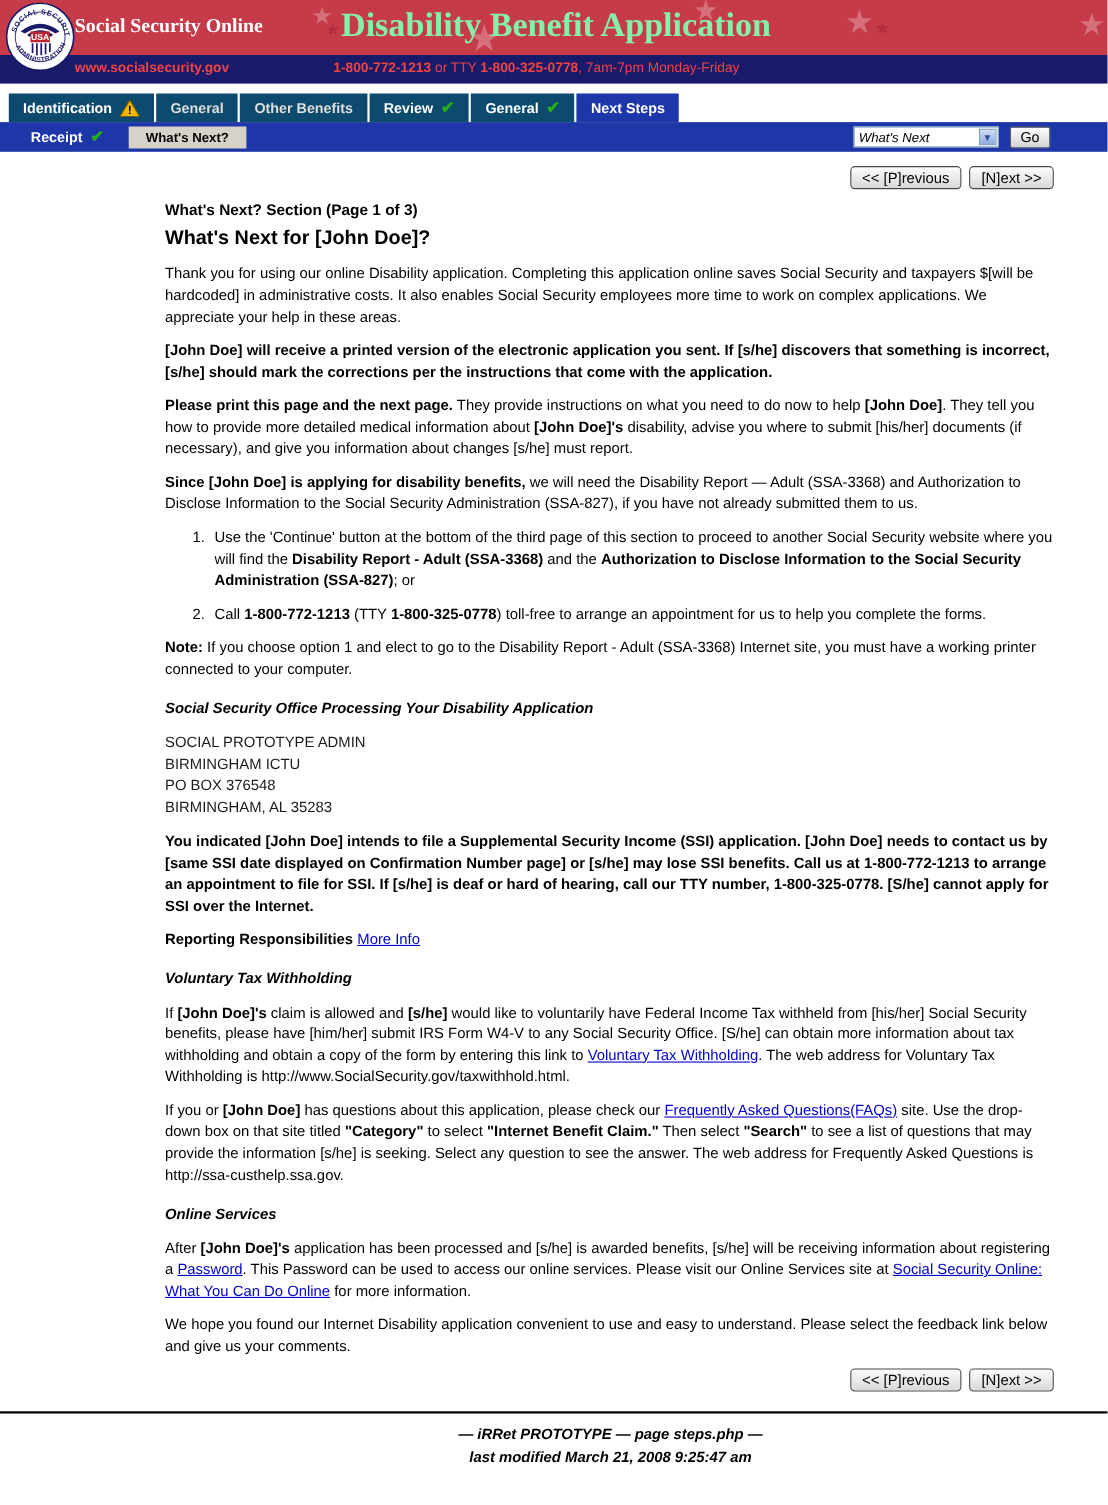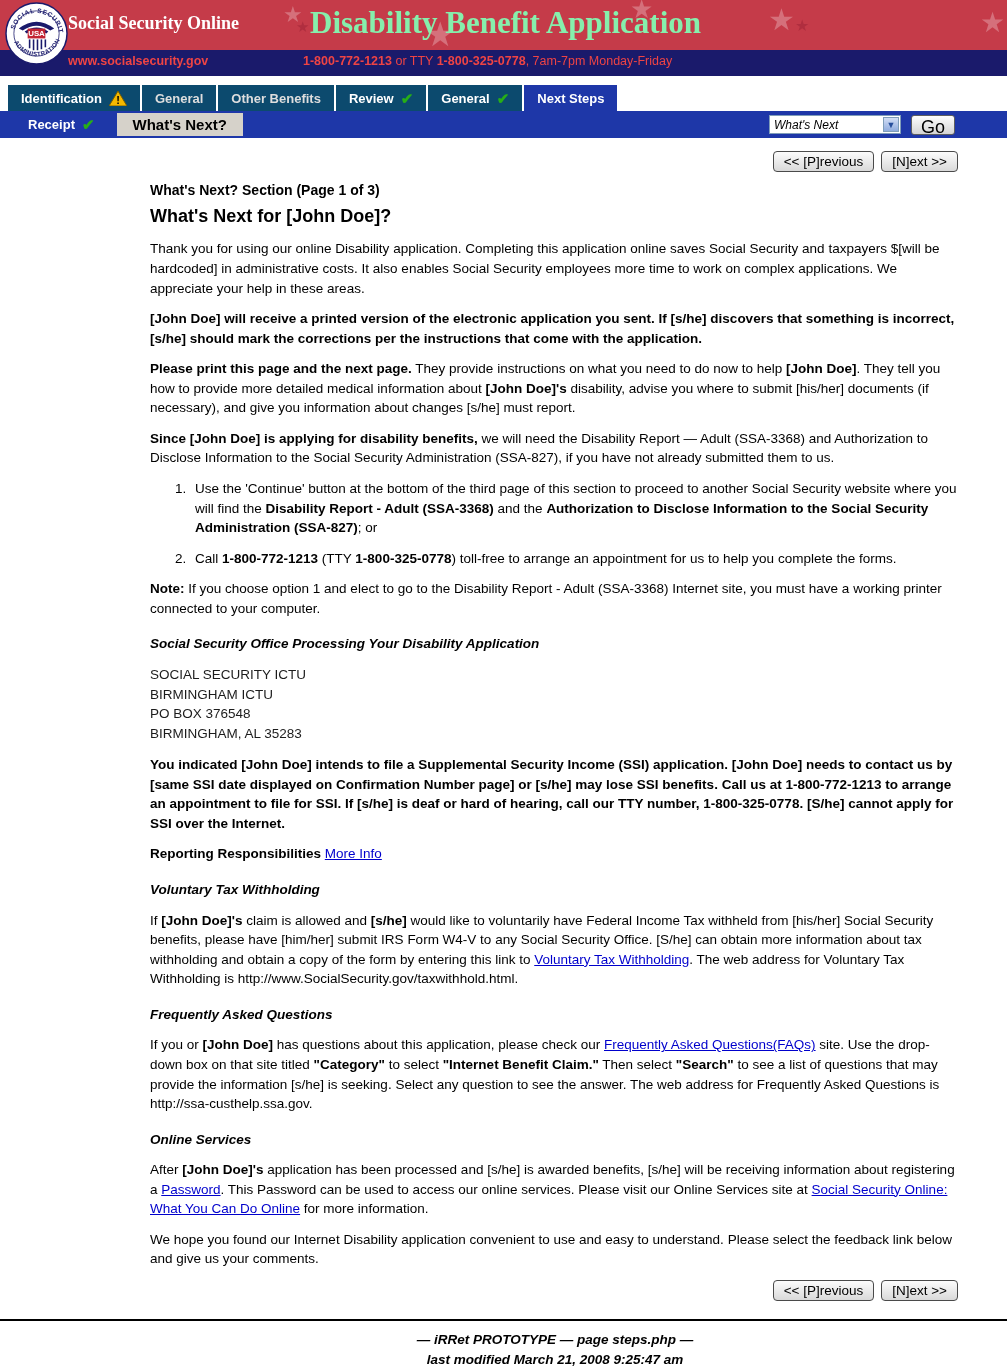--- a/index.html
+++ b/index.html
@@ -23,28 +23,28 @@
   .tab { background:#0c4a6e; color:#fff; font-weight:bold; font-size:13px;
          display:flex; align-items:center; gap:7px; padding:0 13px; height:26px; cursor:pointer; }
   .tab.dim { color:#dedede; }
   .tab.active { background:#1e37a8; }
 
   .check { color:#27ae17; font-weight:bold; font-size:15px; line-height:1; }
 
   
   .subnav { height:27px; background:#1e37a8; display:flex; align-items:center; padding:0 52px 0 28px; }
   .receipt { color:#fff; font-weight:bold; font-size:13px; display:flex; align-items:center; gap:7px; cursor:pointer; }
-  .active-box { margin-left:22px; background:#d6d2ca; color:#000; font-weight:bold; font-size:15px; padding:3px 16px; cursor:pointer; }
+  .active-box { margin-left:22px; background:#d6d2ca; color:#000; font-weight:bold; font-size:12px; padding:3px 16px; cursor:pointer; }
   .jumpwrap { margin-left:auto; display:flex; align-items:center; }
   .fselect { width:132px; height:19px; background:#fff; border:1px solid #7f9db9; position:relative;
              font-size:12px; display:flex; align-items:center; padding-left:4px; cursor:pointer;font-style:italic; }
   .fselect .arrowbtn { position:absolute; right:1px; top:1px; bottom:1px; width:16px;
              background:linear-gradient(#d3def5,#8fabdd); border:1px solid #7f9db9; color:#274e9b;
              font-size:9px; display:flex; align-items:center; justify-content:center; }
-  .btn { font-family:"Liberation Sans", sans-serif; font-size:18px; color:#000;
+  .btn { font-family:"Liberation Sans", sans-serif; font-size:13px; color:#000;
          background:linear-gradient(#fdfdfd,#d4d4d4); border:1px solid #5f5f5f; border-radius:3px;
          padding:1px 9px; cursor:pointer; }
   .go { margin-left:10px; height:20px; }
 
   
   .navrow { margin:13px 0 0 150px; width:808px; display:flex; justify-content:flex-end; gap:7px; }
   .navbtn { font-size:13.5px; padding:2px 10px; border-radius:4px; border:1px solid #4a4a4a;
             background:linear-gradient(#fcfcfc,#d9d9d9); }
 
   
@@ -169,34 +169,33 @@
 
   <ol>
     <li><span>Use the 'Continue' button at the bottom of the third page of this section to proceed to another Social Security website where you will find the </span><span class="b">Disability Report - Adult (SSA-3368)</span><span> and the </span><span class="b">Authorization to Disclose Information to the Social Security Administration (SSA-827)</span><span>; or</span></li>
     <li><span>Call </span><span class="b">1-800-772-1213</span><span> (TTY </span><span class="b">1-800-325-0778</span><span>) toll-free to arrange an appointment for us to help you complete the forms.</span></li>
   </ol>
 
   <p><span class="b">Note:</span><span> If you choose option 1 and elect to go to the Disability Report - Adult (SSA-3368) Internet site, you must have a working printer connected to your computer.</span></p>
 
   <div class="h">Social Security Office Processing Your Disability Application</div>
   <div class="address">
-    <div>SOCIAL SECURITY ICTU</div>
+    <div>SOCIAL PROTOTYPE ADMIN</div>
     <div>BIRMINGHAM ICTU</div>
     <div>PO BOX 376548</div>
     <div>BIRMINGHAM, AL 35283</div>
   </div>
 
   <p class="allb">You indicated [John Doe] intends to file a Supplemental Security Income (SSI) application. [John Doe] needs to contact us by [same SSI date displayed on Confirmation Number page] or [s/he] may lose SSI benefits. Call us at 1-800-772-1213 to arrange an appointment to file for SSI. If [s/he] is deaf or hard of hearing, call our TTY number, 1-800-325-0778. [S/he] cannot apply for SSI over the Internet.</p>
 
   <p><span class="b">Reporting Responsibilities</span><span> </span><a class="link" href="#">More Info</a></p>
 
   <div class="h">Voluntary Tax Withholding</div>
   <p><span>If </span><span class="b">[John Doe]'s</span><span> claim is allowed and </span><span class="b">[s/he]</span><span> would like to voluntarily have Federal Income Tax withheld from [his/her] Social Security benefits, please have [him/her] submit IRS Form W4-V to any Social Security Office. [S/he] can obtain more information about tax withholding and obtain a copy of the form by entering this link to </span><a class="link" href="#">Voluntary Tax Withholding</a><span>. The web address for Voluntary Tax Withholding is http://www.SocialSecurity.gov/taxwithhold.html.</span></p>
 
-  <div class="h">Frequently Asked Questions</div>
   <p><span>If you or </span><span class="b">[John Doe]</span><span> has questions about this application, please check our </span><a class="link" href="#">Frequently Asked Questions(FAQs)</a><span> site. Use the drop-down box on that site titled </span><span class="b">"Category"</span><span> to select </span><span class="b">"Internet Benefit Claim."</span><span> Then select </span><span class="b">"Search"</span><span> to see a list of questions that may provide the information [s/he] is seeking. Select any question to see the answer. The web address for Frequently Asked Questions is http://ssa-custhelp.ssa.gov.</span></p>
 
   <div class="h">Online Services</div>
   <p><span>After </span><span class="b">[John Doe]'s</span><span> application has been processed and [s/he] is awarded benefits, [s/he] will be receiving information about registering a </span><a class="link" href="#">Password</a><span>. This Password can be used to access our online services. Please visit our Online Services site at </span><a class="link" href="#">Social Security Online: What You Can Do Online</a><span> for more information.</span></p>
 
   <p>We hope you found our Internet Disability application convenient to use and easy to understand. Please select the feedback link below and give us your comments.</p>
 </div>
 
 <div class="navrow" style="margin-top:6px;">
   <button class="btn navbtn">&lt;&lt; [P]revious</button>

